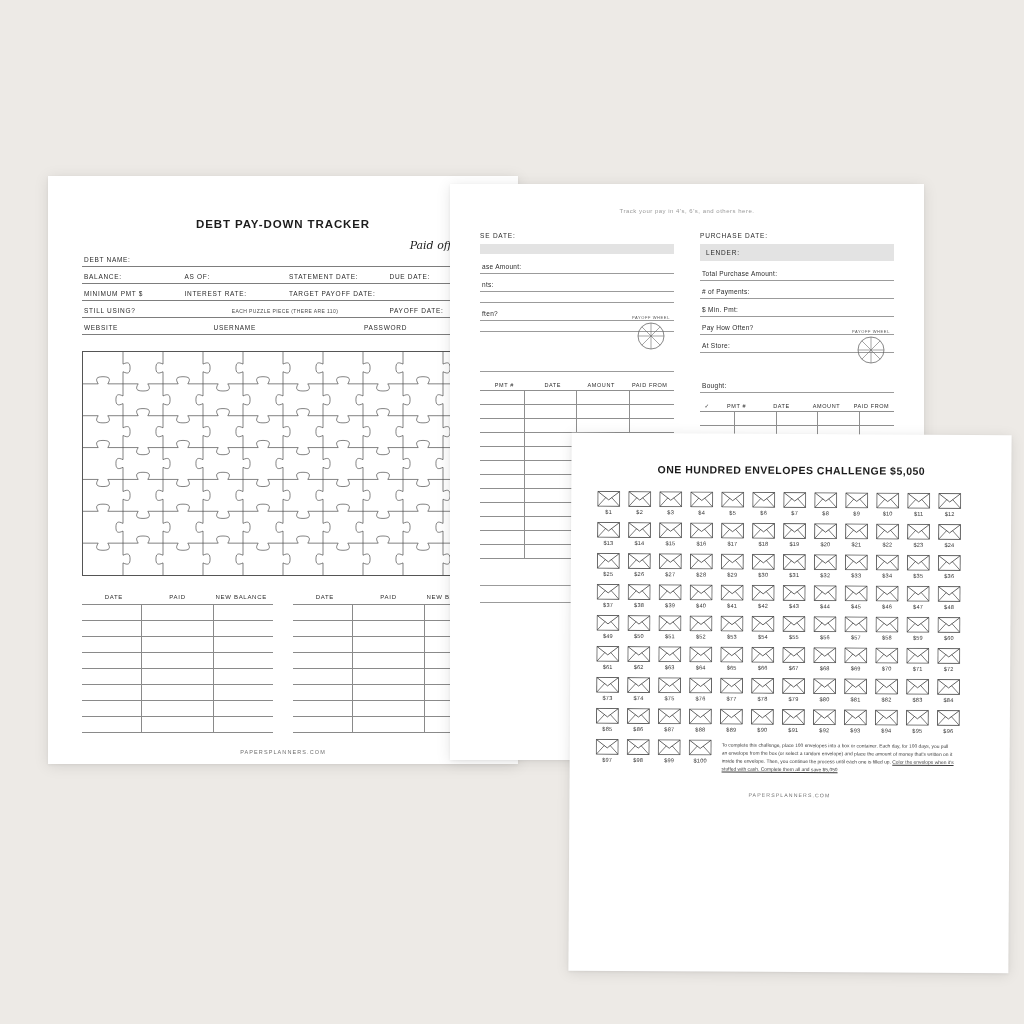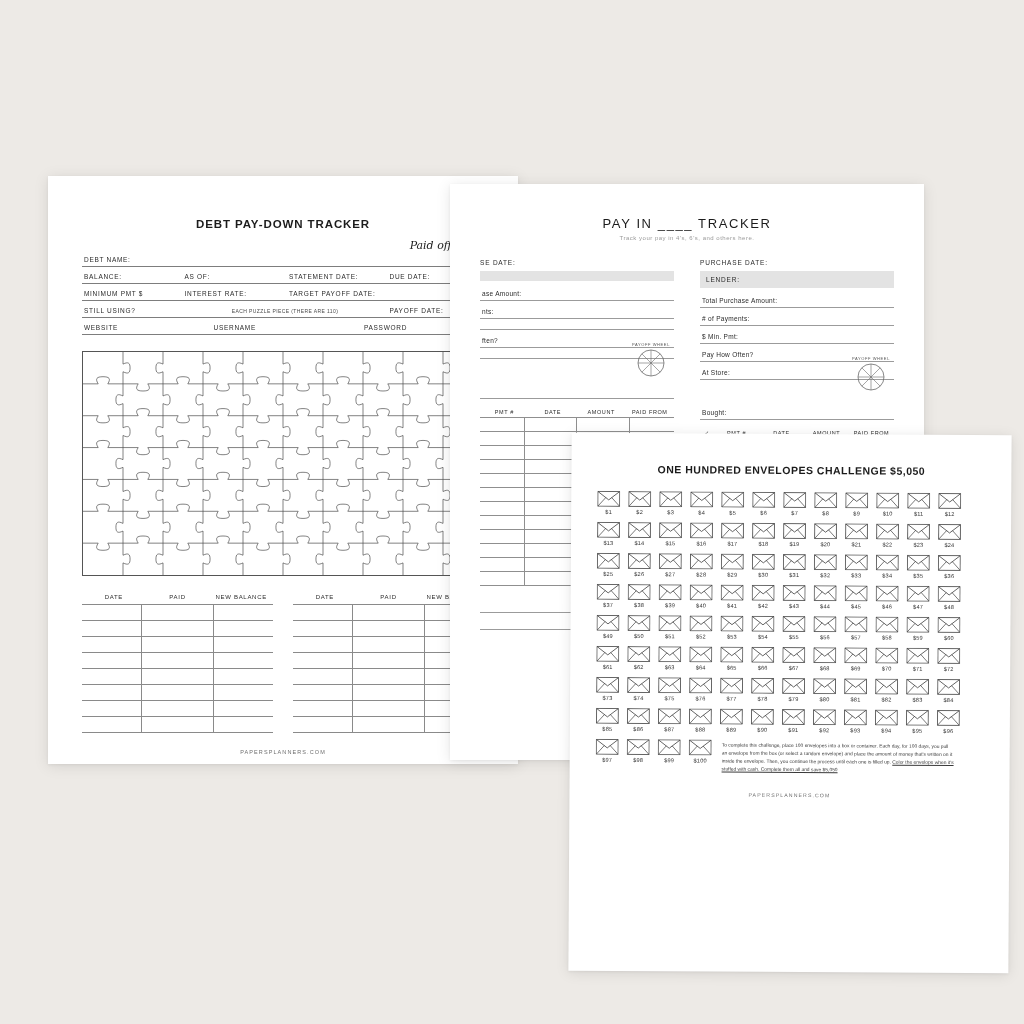--- a/index.html
+++ b/index.html
@@ -373,21 +373,20 @@
               </tbody>
             </table>
         </div>
       </div>
     </div>
 
     <div class="footer-brand">PAPERSPLANNERS.COM</div>
   </div>
 
   <div class="sheet" id="sheet-pay">
-    <div class="pay-title">PAY IN ____ TRACKER</div>
     <div class="pay-sub">Track your pay in 4's, 6's, and others here.</div>
 
     <div class="pay-cols">
 
       <div class="pay-col">
         <div class="pay-date">SE DATE:</div>
         <div class="lender-bar"></div>
         <div class="pay-line">ase Amount:</div>
         <div class="pay-line">nts:</div>
         <div class="pay-line"></div>

